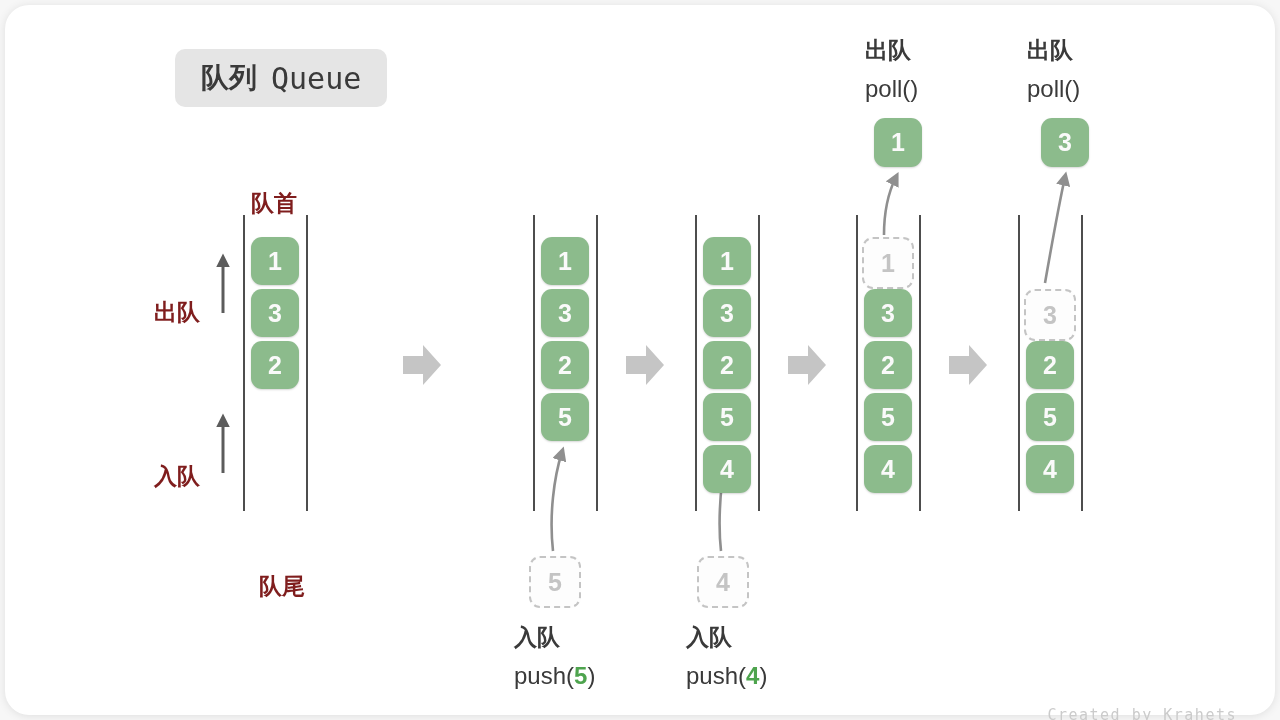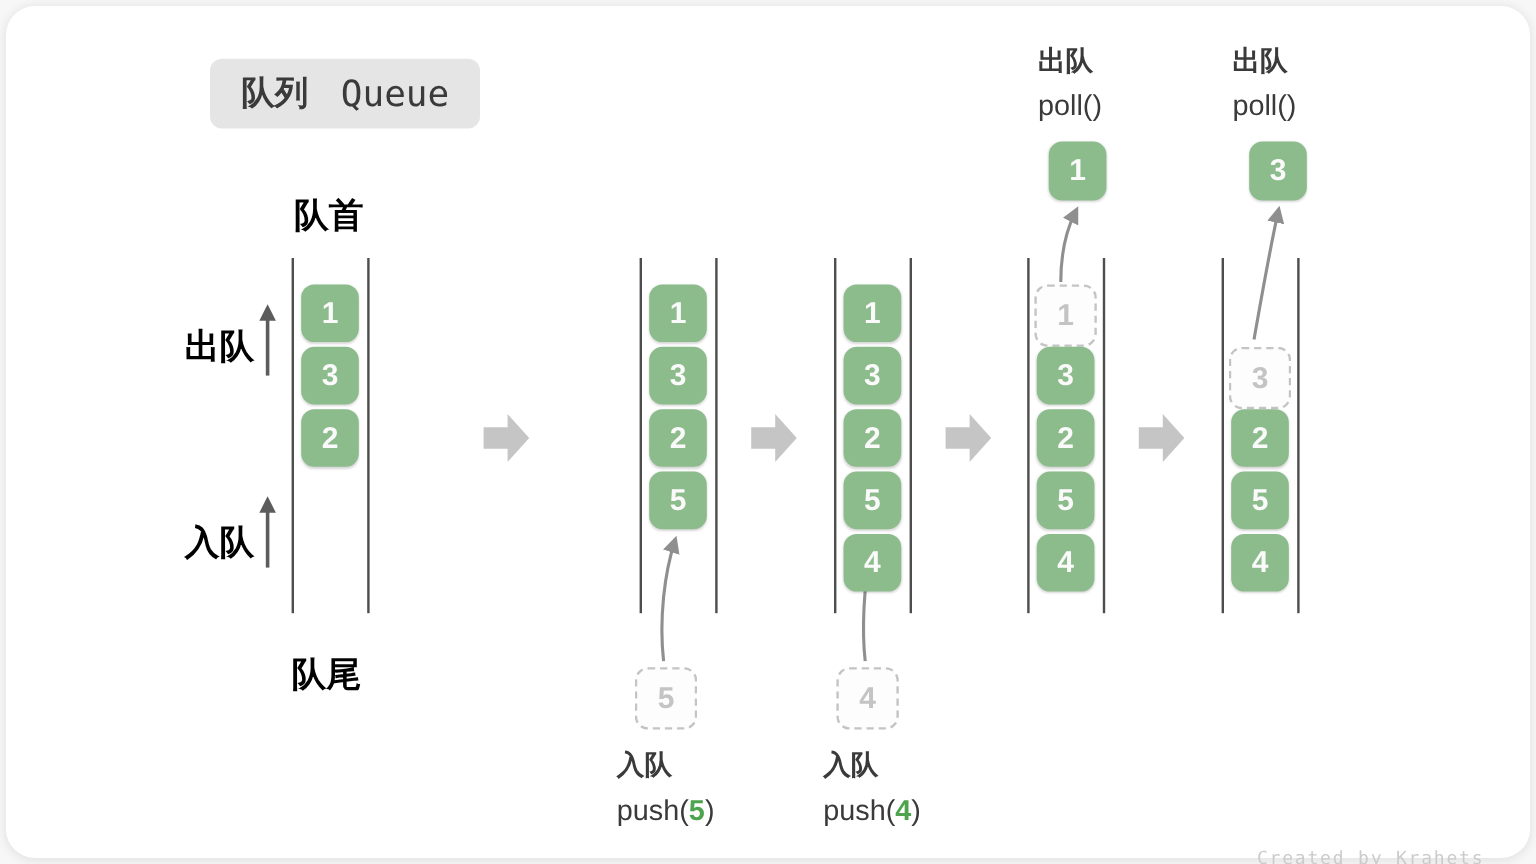--- a/index.html
+++ b/index.html
@@ -2,25 +2,25 @@
 <html><head>
 <meta charset="utf-8">
 <style>
   html,body{margin:0;padding:0;width:1280px;height:720px;overflow:hidden;
     background:#f7f7f7;font-family:"Liberation Sans",sans-serif;}
   .card{position:absolute;left:5px;top:5px;width:1270px;height:710px;background:#ffffff;
     border-radius:24px;box-shadow:0 1px 10px rgba(0,0,0,0.10);}
   .overlay{position:absolute;left:0;top:0;width:1280px;height:720px;pointer-events:none;}
 
   .badge{position:absolute;left:170px;top:44px;height:58px;display:inline-flex;
-    align-items:center;gap:27px;padding:0 26px;background:#e5e5e5;border-radius:10px;}
+    align-items:center;gap:14px;padding:0 26px;background:#e5e5e5;border-radius:10px;}
   .badge .zh{font-size:28px;font-weight:bold;color:#3a3a3a;}
   .badge .en{font-family:"DejaVu Sans Mono",monospace;font-size:30px;color:#3a3a3a;}
 
-  .cjk-label{position:absolute;font-size:29px;font-weight:bold;color:#000000;white-space:nowrap;}
+  .cjk-label{position:absolute;font-size:23px;font-weight:bold;color:#7f1d1d;white-space:nowrap;margin-top:28px;}
 
   .queue{position:absolute;top:210px;width:61px;height:296px;
     border-left:2px solid #4d4d4d;border-right:2px solid #4d4d4d;}
   .box{position:absolute;left:6px;width:48px;height:48px;border-radius:11px;
     background:#8cbb8c;color:#fafafa;font-weight:bold;font-size:25px;
     display:flex;align-items:center;justify-content:center;
     box-shadow:0 1px 2px rgba(0,0,0,0.16);}
   .ghost{background:#fdfdfd;border:2px dashed #c4c4c4;color:#c4c4c4;
     box-shadow:none;left:4px;font-weight:bold;}
   .ghost-free{position:absolute;width:48px;height:48px;border-radius:11px;
@@ -67,21 +67,21 @@
     <path d="M879,230 C879,204 884,186 891,172" fill="none" stroke="#8f8f8f" stroke-width="2.6" marker-end="url(#ah-gray)"></path>
     <path d="M1040,278 C1047,238 1053,204 1060,172" fill="none" stroke="#8f8f8f" stroke-width="2.6" marker-end="url(#ah-gray)"></path>
   </svg>
 
   <div class="badge">
     <span class="zh">队列</span>
     <span class="en">Queue</span>
   </div>
 
   <div class="cjk-label" style="left:238px;top:155px;width:62px;text-align:center;">队首</div>
-  <div class="cjk-label" style="left:238px;top:538px;width:62px;text-align:left;">队尾</div>
+  <div class="cjk-label" style="left:238px;top:538px;width:62px;text-align:right;">队尾</div>
   <div class="cjk-label" style="left:149px;top:264px;">出队</div>
   <div class="cjk-label" style="left:149px;top:428px;">入队</div>
 
   <div class="queue" style="left:238px;">
     <div class="box slot-1">1</div>
     <div class="box slot-2">3</div>
     <div class="box slot-3">2</div>
   </div>
 
   <div class="queue" style="left:528px;">

